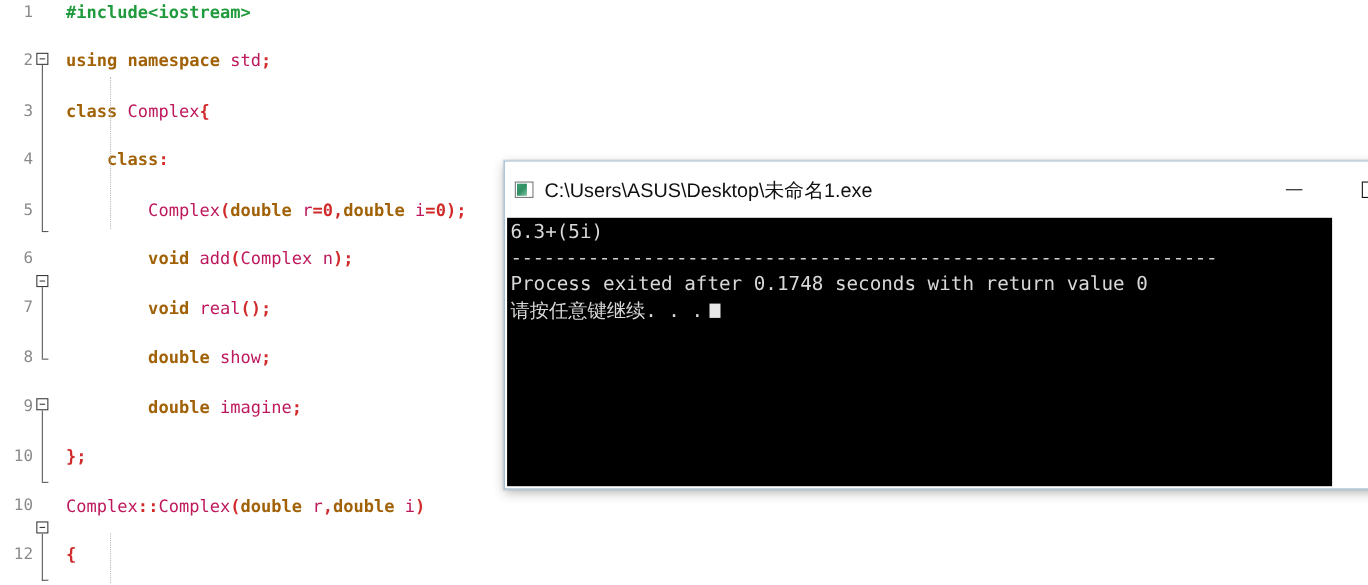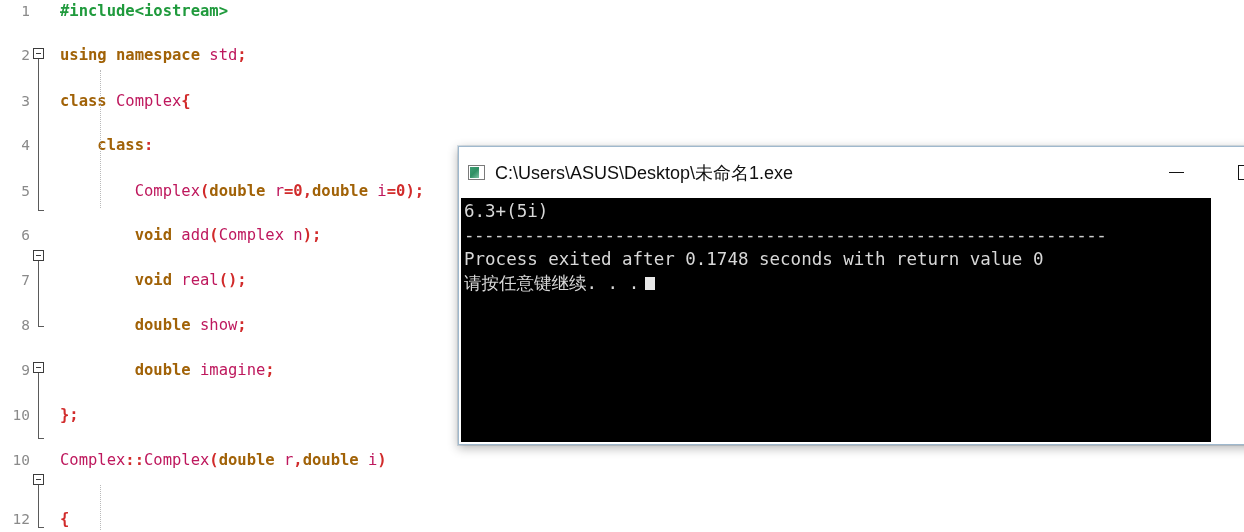--- a/index.html
+++ b/index.html
@@ -315,21 +315,21 @@
     <div class="code-row" style="top:202px;">
       <span class="gutter-num">10</span>
       <span class="code-text"><span class="op">};</span></span>
     </div>
 
     <div class="code-row" style="top:225px;">
       <span class="gutter-num">10</span>
       <span class="code-text"><span class="id">Complex</span><span class="op">::</span><span class="id">Complex</span><span class="op">(</span><span class="kw">double</span><span class="id"> r</span><span class="op">,</span><span class="kw">double</span><span class="id"> i</span><span class="op">)</span></span>
     </div>
 
-    <div class="code-row" style="top:247px;margin-top:15px;">
+    <div class="code-row" style="top:247px;">
       <span class="gutter-num">12</span>
       <span class="code-text"><span class="op">{</span></span>
     </div>
 
   </div>
 
   <div id="console-window">
 
     <div id="console-titlebar">
       <div id="console-icon"></div>

